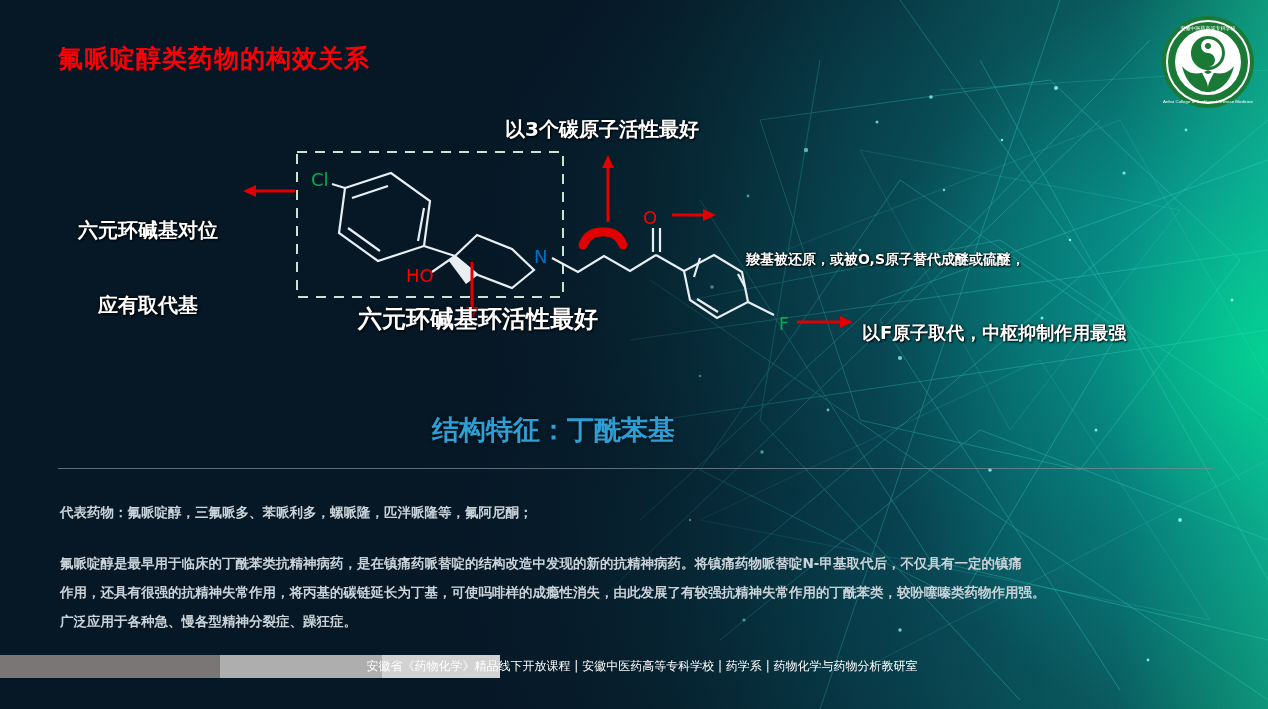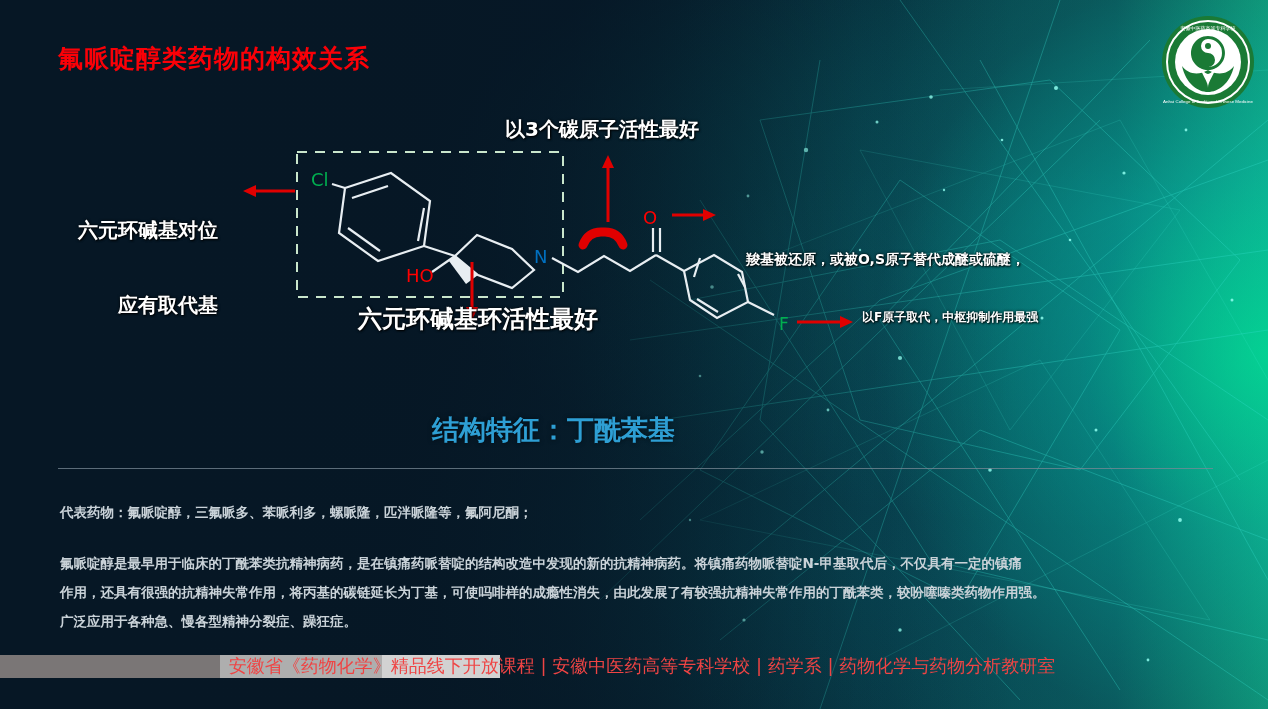--- a/index.html
+++ b/index.html
@@ -25,45 +25,45 @@
     position:absolute;left:58px;top:42px;
     font-size:25px;font-weight:bold;color:#fb0007;letter-spacing:1px;
     font-family:"DejaVu Sans",sans-serif;
   }
   .logo{position:absolute;left:1160px;top:14px;width:96px;height:96px;}
   
   .anno{position:absolute;color:#ffffff;font-weight:bold;
         font-family:"DejaVu Sans",sans-serif;
         text-shadow:0 0 3px rgba(0,0,0,0.85),1px 1px 2px rgba(0,0,0,0.9);
         line-height:1.25;white-space:pre;text-align:center;}
-  .anno-left{left:78px;top:168px;font-size:20px;text-align:right;}
+  .anno-left{left:78px;top:168px;font-size:20px;text-align:center;}
   .anno-top{left:505px;top:117px;font-size:20px;}
   .anno-right1{left:746px;top:208px;font-size:14px;line-height:1.45;}
   .anno-bottom{left:358px;top:304px;font-size:24px;}
-  .anno-f{left:862px;top:310px;font-size:12px;}
+  .anno-f{left:862px;top:322px;font-size:18px;}
   .feature{
     position:absolute;left:432px;top:412px;font-size:27px;font-weight:bold;
     color:#2e9fd4;font-family:"DejaVu Sans",sans-serif;
     text-shadow:0 0 4px rgba(0,0,0,0.6);
   }
   
   .divider{position:absolute;left:58px;top:468px;width:1155px;height:1px;background:#7a8a96;opacity:.75;}
   .body-copy{position:absolute;left:60px;top:498px;width:1160px;
              color:#c9d2d8;font-size:13.5px;line-height:29px;
              font-family:"DejaVu Sans",sans-serif;font-weight:bold;}
   .body-copy p{margin:0;}
   .body-copy .gap{height:22px;}
   
   .grad-bar{position:absolute;left:0;top:655px;height:23px;width:500px;display:flex;}
   .grad-bar i{display:block;height:100%;}
   .seg1{width:220px;background:#7a7676;}
   .seg2{width:162px;background:#aeaeae;}
   .seg3{width:118px;background:#d2d2d2;}
   .footer-text{position:absolute;left:0;top:652px;width:1268px;text-align:center;
-    color:#ef4444;font-size:18px;font-family:"DejaVu Sans",sans-serif;line-height:28px;padding-left:16px;}
+    color:#ffffff;font-size:12px;font-family:"DejaVu Sans",sans-serif;line-height:28px;padding-left:16px;}
   
   .chem{position:absolute;left:0;top:0;width:1268px;height:709px;pointer-events:none;}
   .chem text{font-family:"DejaVu Sans",sans-serif;}
 </style>
 </head>
 <body>
 
 <div class="slide">
 
   <div class="bg-base"></div>

